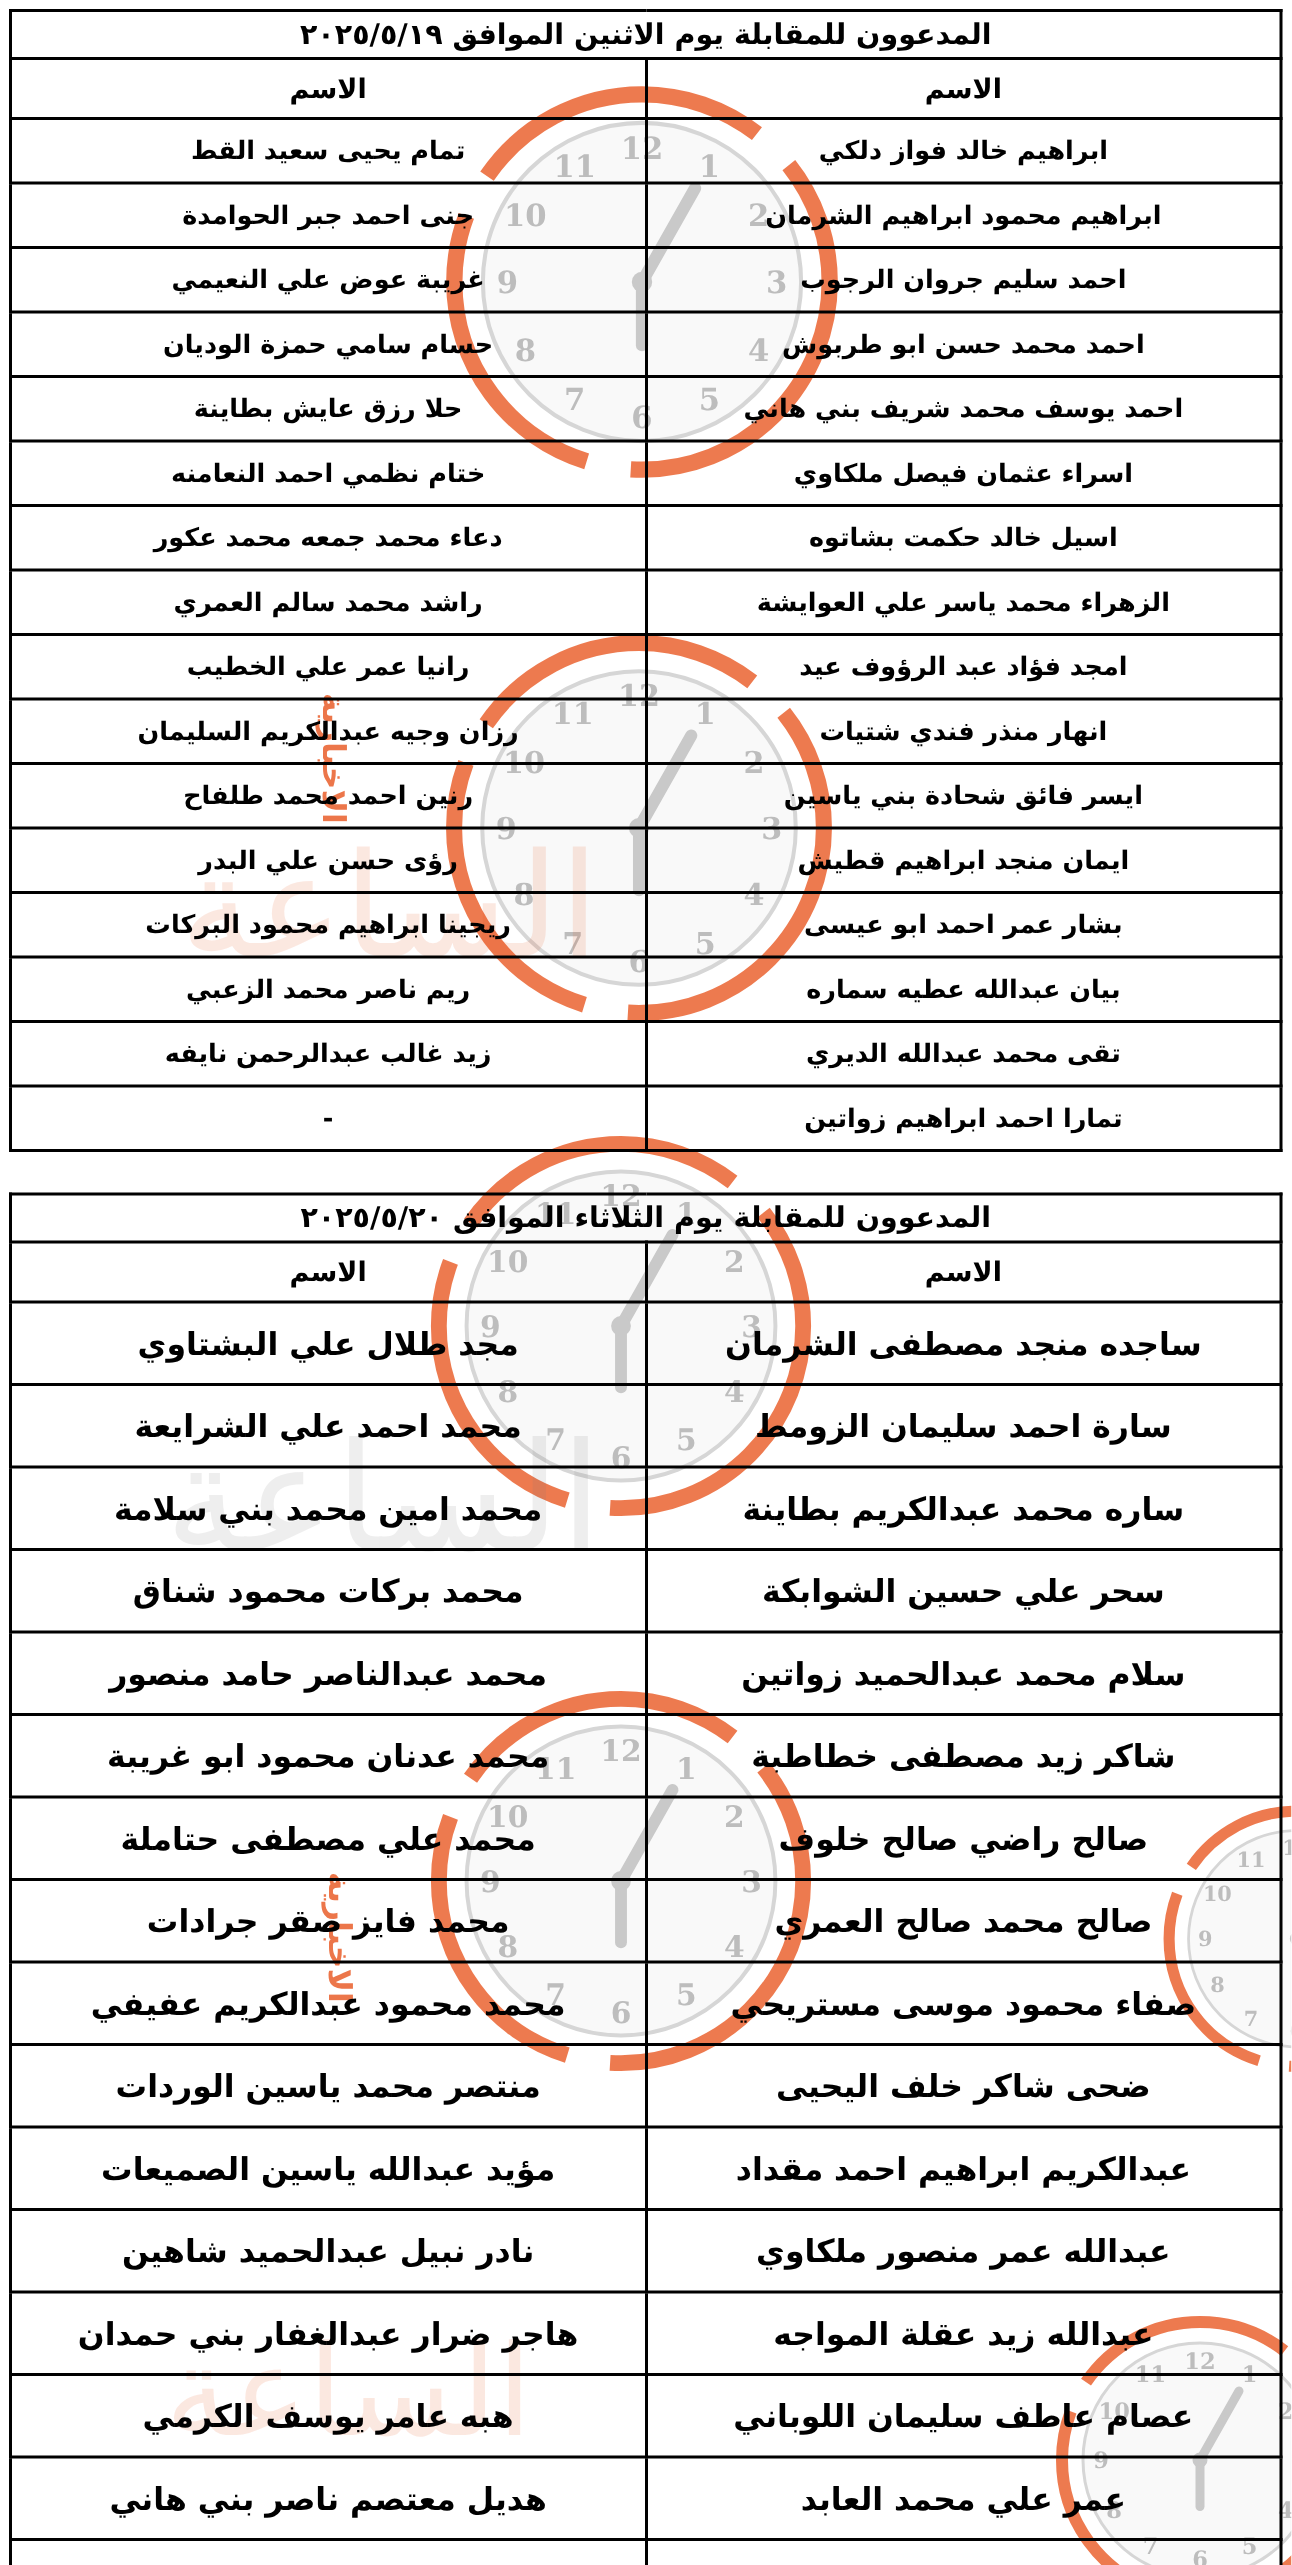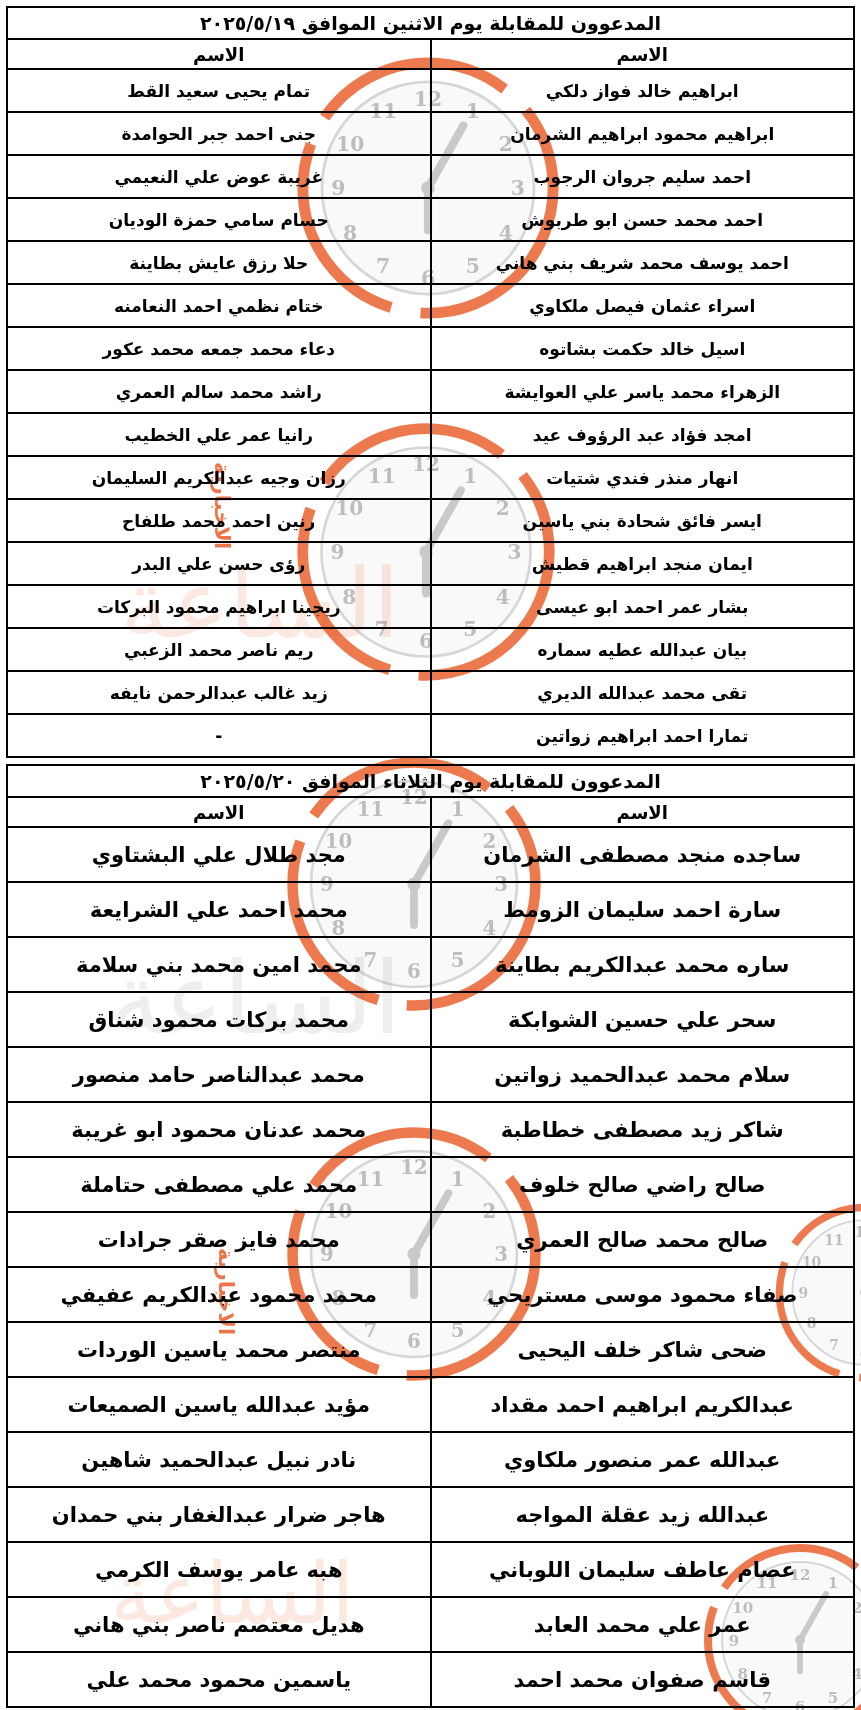--- a/index.html
+++ b/index.html
@@ -15,24 +15,24 @@
               font-size:21px; font-weight:bold; letter-spacing:3px; }
   .wm-callig { position:absolute; color:#e8541d; opacity:.13; font-weight:normal; white-space:nowrap; }
   .wm-callig.gray { color:#777777; opacity:.12; }
 
   
   .content { position:relative; z-index:1; padding:6px 6px 0; }
   table.names { width:100%; border-collapse:collapse; table-layout:fixed; background:transparent; }
   table.names th, table.names td { border:2px solid #000; text-align:center; vertical-align:middle;
                                    font-weight:bold; color:#000; padding:2px 6px; overflow:hidden; }
   .title-cell { height:32px; font-size:19px; }
-  .colh-cell  { height:30px; font-size:18px; }
+  .colh-cell  { height:40px; font-size:18px; }
   table.t1 td { height:43px; font-size:17px; }
   table.t2 td { height:55px; font-size:21px; }
-  table.t1 { margin-bottom:6px; }
+  table.t1 { margin-bottom:27px; }
 </style>
 </head>
 <body>
 
 <div class="page">
 
   <div class="watermark-layer">
     <svg class="wm-clock" viewBox="0 0 200 200" style="left:292px;top:52px;width:272px;height:272px">
         <circle cx="100" cy="100" r="92" fill="none" stroke="#e8541d" stroke-width="8" stroke-dasharray="150 22" opacity="0.78"></circle>
         <circle cx="100" cy="100" r="78" fill="rgba(130,130,130,0.05)" stroke="#d6d6d6" stroke-width="2"></circle>

